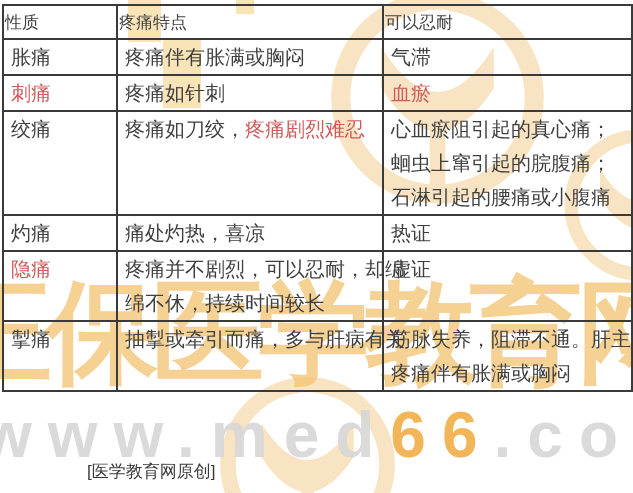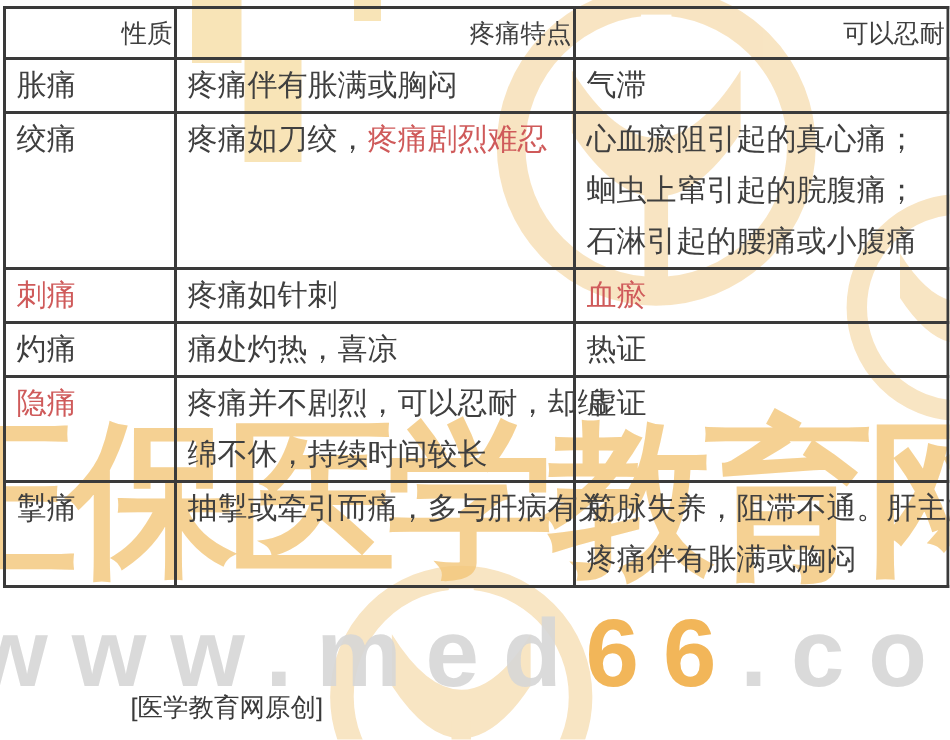--- a/index.html
+++ b/index.html
@@ -28,21 +28,21 @@
   .wm-bar{position:absolute;background:rgba(247,223,170,0.85);}
   .bar1{left:128px;top:0;width:33px;height:42px;}
   .bar2{left:236px;top:0;width:18px;height:14px;}
   .bar3{left:163px;top:38px;width:38px;height:70px;}
   
   .tbl-wrap{position:absolute;left:2px;top:4px;z-index:1;}
   table{border-collapse:collapse;table-layout:fixed;width:629px;}
   th,td{border:2px solid #3a3a3a;background:transparent;}
   th{
     font-size:17px;font-weight:normal;color:#3f3f3f;
-    height:30px;text-align:right;
+    height:30px;text-align:left;
   }
   td{
     font-size:20px;color:#3f3f3f;line-height:34px;
     vertical-align:top;padding:0 7px;
   }
   td .line{white-space:nowrap;}
   .red{color:#cf5a5a;}
   
   .footer-caption{
     position:absolute;left:55px;top:460px;z-index:1;
@@ -101,40 +101,40 @@
           </td>
           <td>
             <div class="line"><span>疼痛伴有胀满或胸闷</span></div>
           </td>
           <td>
             <div class="line"><span>气滞</span></div>
           </td>
         </tr>
         <tr>
           <td>
+            <div class="line"><span class="red">刺痛</span></div>
+          </td>
+          <td>
+            <div class="line"><span>疼痛如针刺</span></div>
+          </td>
+          <td>
+            <div class="line"><span class="red">血瘀</span></div>
+          </td>
+        </tr>
+        <tr>
+          <td>
             <div class="line"><span>绞痛</span></div>
           </td>
           <td>
             <div class="line"><span>疼痛如刀绞，</span><span class="red">疼痛剧烈难忍</span></div>
           </td>
           <td>
             <div class="line"><span>心血瘀阻引起的真心痛；</span></div>
             <div class="line"><span>蛔虫上窜引起的脘腹痛；</span></div>
             <div class="line"><span>石淋引起的腰痛或小腹痛</span></div>
-          </td>
-        </tr>
-        <tr>
-          <td>
-            <div class="line"><span class="red">刺痛</span></div>
-          </td>
-          <td>
-            <div class="line"><span>疼痛如针刺</span></div>
-          </td>
-          <td>
-            <div class="line"><span class="red">血瘀</span></div>
           </td>
         </tr>
         <tr>
           <td>
             <div class="line"><span>灼痛</span></div>
           </td>
           <td>
             <div class="line"><span>痛处灼热，喜凉</span></div>
           </td>
           <td>

